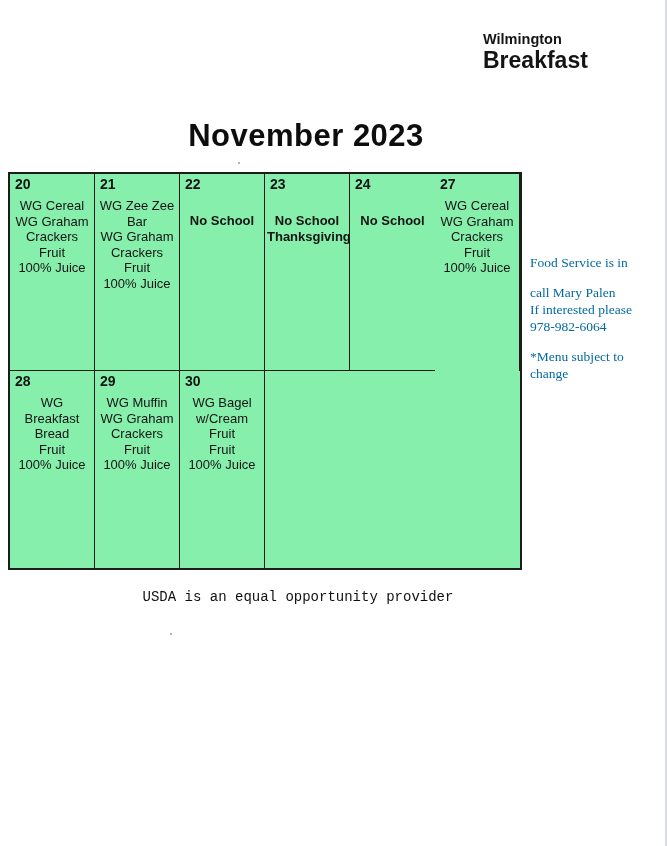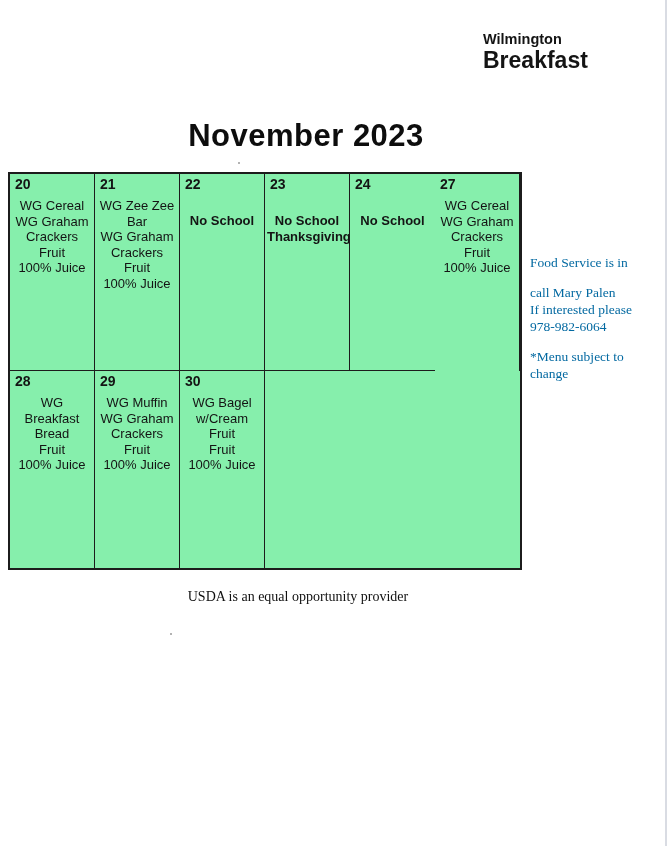--- a/index.html
+++ b/index.html
@@ -63,21 +63,21 @@
     font-family: "Liberation Serif", serif;
     font-size: 13.5px; line-height: 17px; color: #0369a1;
   }
   .side-note .para { margin-bottom: 13px; }
   .side-note .para.bold { font-weight: normal; }
 
   
   .footer-note {
     position: absolute; left: 0; top: 589px; width: 596px;
     text-align: center;
-    font-family: Liberation Serif, serif;
+    font-family: Liberation Mono, monospace;
     font-size: 14px; color: #101010;
   }
 
   
   .scan-edge {
     position: absolute; right: 0; top: 0; width: 2px; height: 846px;
     background: #b9bfcc; opacity: .55;
   }
   .speck { position: absolute; background: #9a9a9a; border-radius: 50%; }
   .speck.s1 { left: 238px; top: 162px; width: 2px; height: 2px; }

